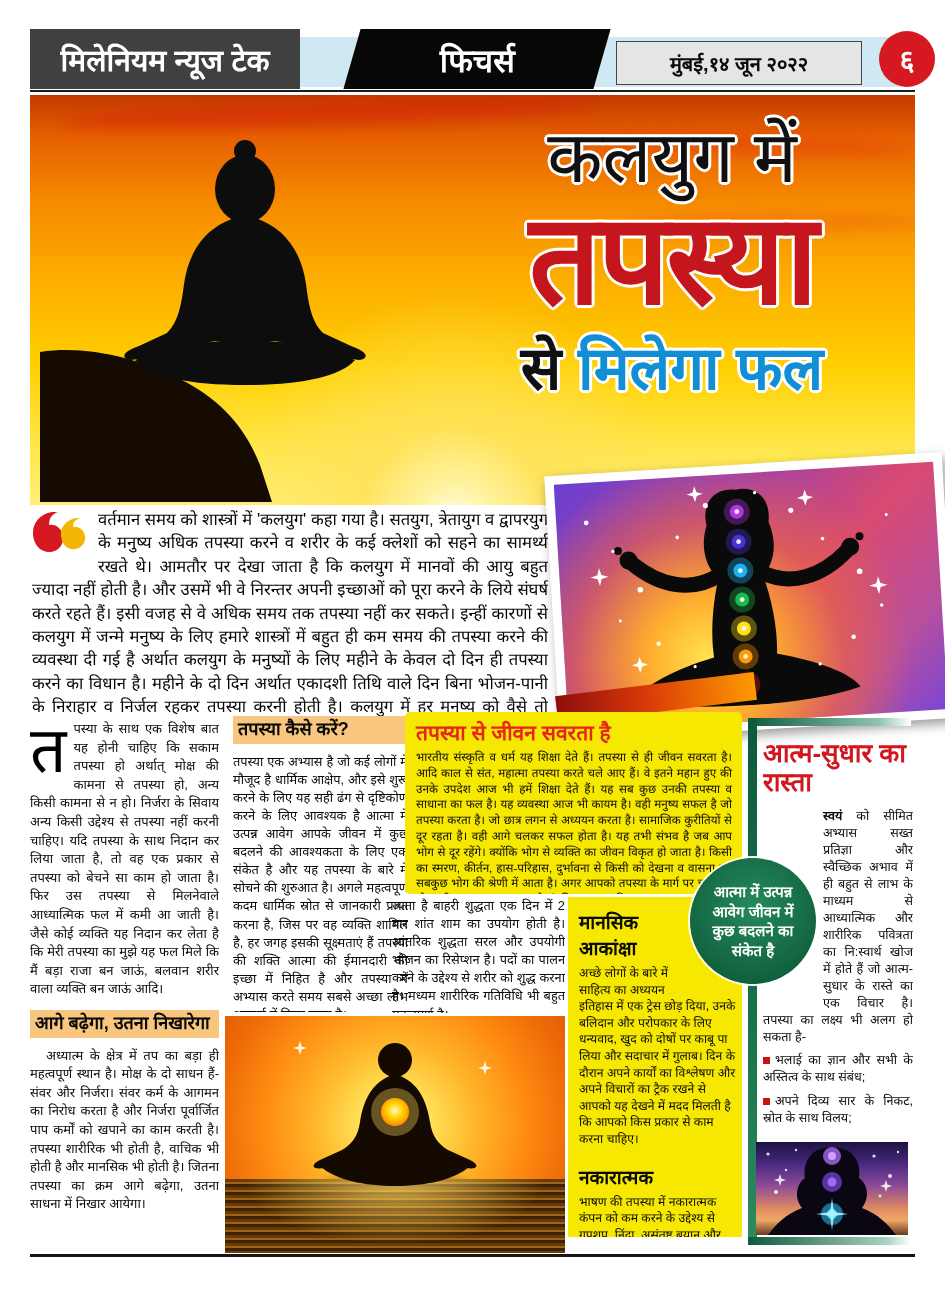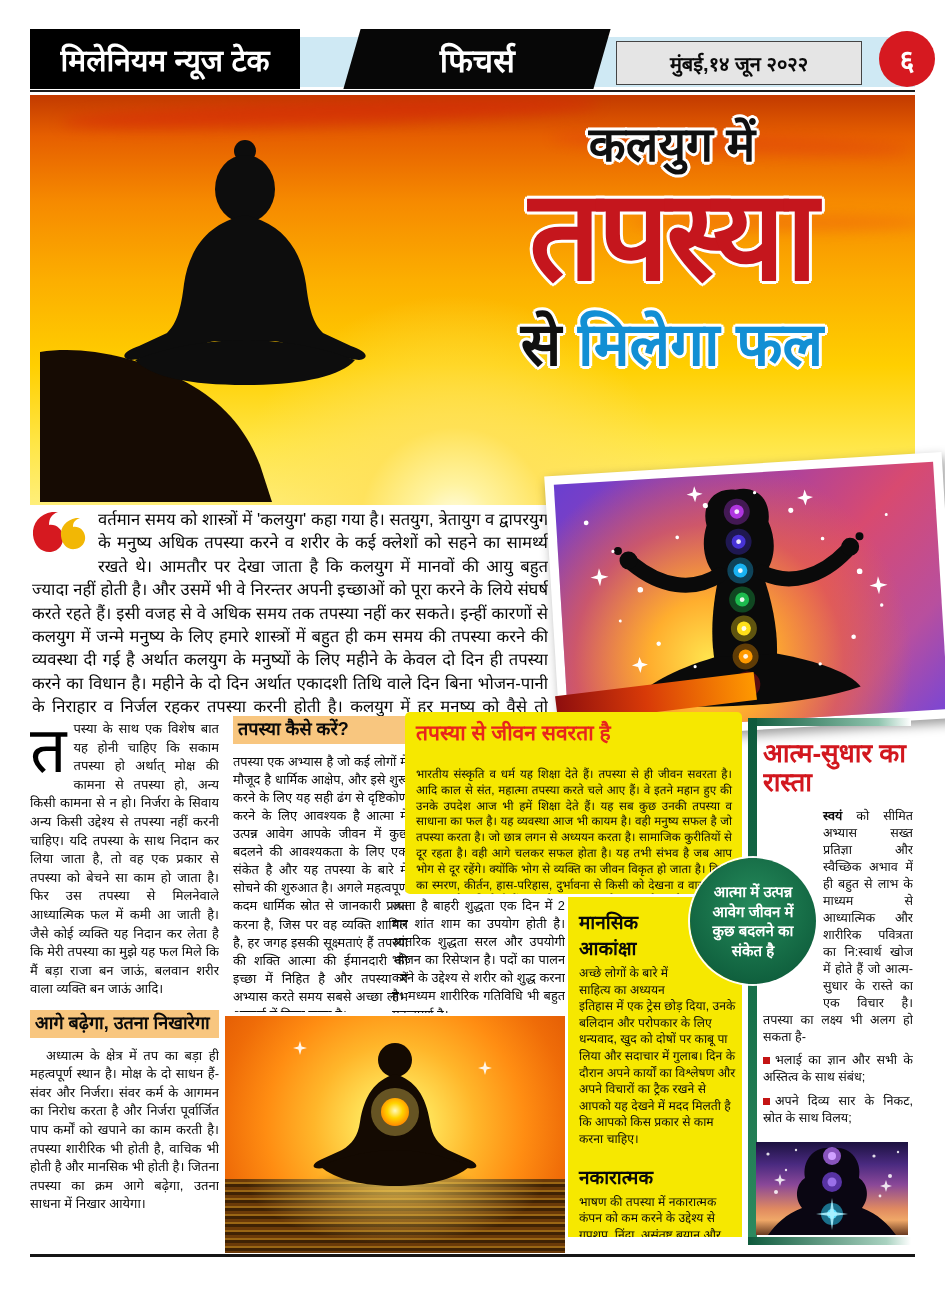--- a/index.html
+++ b/index.html
@@ -1,20 +1,20 @@
 <!DOCTYPE html>
 <html lang="hi"><head>
 <meta charset="utf-8">
 <style>
   html,body{margin:0;padding:0;background:#e8e8e8;}
   .page{position:relative;width:945px;height:1296px;background:#ffffff;margin:0 auto;
         font-family:"Liberation Sans",sans-serif;overflow:hidden;color:#0a0a0a;}
   
   .mh-band{position:absolute;left:30px;top:37px;width:885px;height:50px;background:#cfe9f4;}
-  .mh-brand{position:absolute;left:30px;top:29px;width:270px;height:60px;background:#000000;
+  .mh-brand{position:absolute;left:30px;top:29px;width:270px;height:60px;background:#404040;
             display:flex;align-items:center;justify-content:center;color:#fff;font-weight:bold;font-size:30px;}
   .mh-tab{position:absolute;left:352px;top:29px;width:250px;height:60px;background:#070707;transform:skewX(-16deg);
           display:flex;align-items:center;justify-content:center;}
   .mh-tab span{transform:skewX(16deg);color:#fff;font-weight:bold;font-size:32px;}
   .mh-date{position:absolute;left:616px;top:41px;width:244px;height:42px;background:#e5e5e5;border:1px solid #444;
            display:flex;align-items:center;justify-content:center;font-weight:bold;font-size:20px;}
   .mh-page{position:absolute;left:879px;top:31px;width:56px;height:56px;border-radius:50%;background:#d61920;
            display:flex;align-items:center;justify-content:center;color:#fff;font-weight:bold;font-size:28px;}
   .mh-rule{position:absolute;left:30px;top:90px;width:885px;height:2px;background:#1c1c1c;}
   
@@ -22,21 +22,21 @@
         background:
           radial-gradient(circle at 48% 104%, #fffde8 0%, #fff3a0 6%, rgba(255,225,90,.85) 15%, rgba(255,195,40,0) 36%),
           linear-gradient(180deg,#c23a00 0%,#e65f00 10%,#f68a00 26%,#fcae00 45%,#ffcf00 66%,#ffe646 85%,#ffef7a 100%);}
   .streak{position:absolute;border-radius:50%;filter:blur(7px);}
   .s1{left:30px;top:6px;width:540px;height:24px;background:#d8240a;opacity:.55;transform:rotate(-2deg);}
   .s2{left:520px;top:40px;width:360px;height:18px;background:#e03c10;opacity:.45;transform:rotate(2deg);}
   .s3{left:600px;top:120px;width:300px;height:16px;background:#e84a14;opacity:.35;}
   .hero-fig{position:absolute;left:10px;top:12px;}
   .hero-head{position:absolute;right:8px;top:26px;width:470px;text-align:center;line-height:1;}
   .olw{text-shadow:3px 0 0 #fff,-3px 0 0 #fff,0 3px 0 #fff,0 -3px 0 #fff,2px 2px 0 #fff,-2px -2px 0 #fff,2px -2px 0 #fff,-2px 2px 0 #fff;}
-  .hl1{font-size:48px;font-weight:bold;color:#101010;}
+  .hl1{font-size:72px;font-weight:normal;color:#101010;}
   .hl2{font-size:126px;font-weight:bold;color:#c5161d;letter-spacing:-3px;margin-top:4px;}
   .hl3{font-size:60px;font-weight:bold;margin-top:16px;}
   .hl3 .pfx{color:#101010;} .hl3 .rest{color:#128fd4;}
   
   .intro{position:absolute;left:32px;top:508px;width:516px;height:212px;font-size:16.6px;line-height:23.4px;
          text-align:justify;color:#040404;overflow:hidden;}
   .quote-ic{float:left;margin:2px 10px 2px 0;}
   
   .chakra-photo{position:absolute;left:552px;top:464px;width:380px;height:248px;background:#fff;padding:9px;
                 transform:rotate(-3.5deg);box-shadow:3px 5px 12px rgba(0,0,0,.4);}
@@ -53,21 +53,21 @@
   .ind{text-indent:16px;}
   .colM{position:absolute;left:225px;top:716px;width:175px;height:296px;font-size:12.8px;line-height:18.1px;overflow:hidden;margin-left:8px;}
   .colM .col-h{margin-top:0;}
   .sq{display:inline-block;width:7px;height:7px;background:#c41414;margin-right:5px;}
   .col3{position:absolute;left:392px;top:897px;width:173px;height:116px;font-size:12.8px;line-height:18.1px;overflow:hidden;}
   
   .ribbon{position:absolute;left:556px;top:684px;width:200px;height:28px;transform:rotate(-7deg);
           background:linear-gradient(90deg,#8e0e0e,#d83a08 45%,#ff9a00);}
   .life-box{position:absolute;left:405px;top:712px;width:337px;height:182px;background:#f6e800;border-radius:5px;
             padding:6px 10px 6px 11px;box-sizing:border-box;overflow:hidden;}
-  .life-h{color:#e8251d;font-size:21px;font-weight:bold;margin:0 0 20px;}
+  .life-h{color:#e8251d;font-size:21px;font-weight:bold;margin:0 0 3px;}
   .life-t{font-size:11.7px;line-height:15.8px;text-align:justify;}
   .mind-box{position:absolute;left:568px;top:897px;width:174px;height:340px;background:#f6e800;
             padding:12px 2px 8px 11px;box-sizing:border-box;overflow:hidden;}
   .mind-h{font-size:19px;font-weight:bold;margin:0 0 4px;}
   .mind-t{font-size:12.2px;line-height:16.6px;}
   .mind-spacer{float:right;width:44px;height:86px;}
   
   .sunset-photo{position:absolute;left:225px;top:1016px;width:340px;height:237px;overflow:hidden;}
   .sunset-sky{position:absolute;left:0;top:0;width:100%;height:165px;
       background:radial-gradient(circle at 50% 66%, #fffad2 0%, #ffe45a 16%, #ffb62a 40%, #ff8d12 64%, #ef6c08 86%, #e55f05 100%);}

